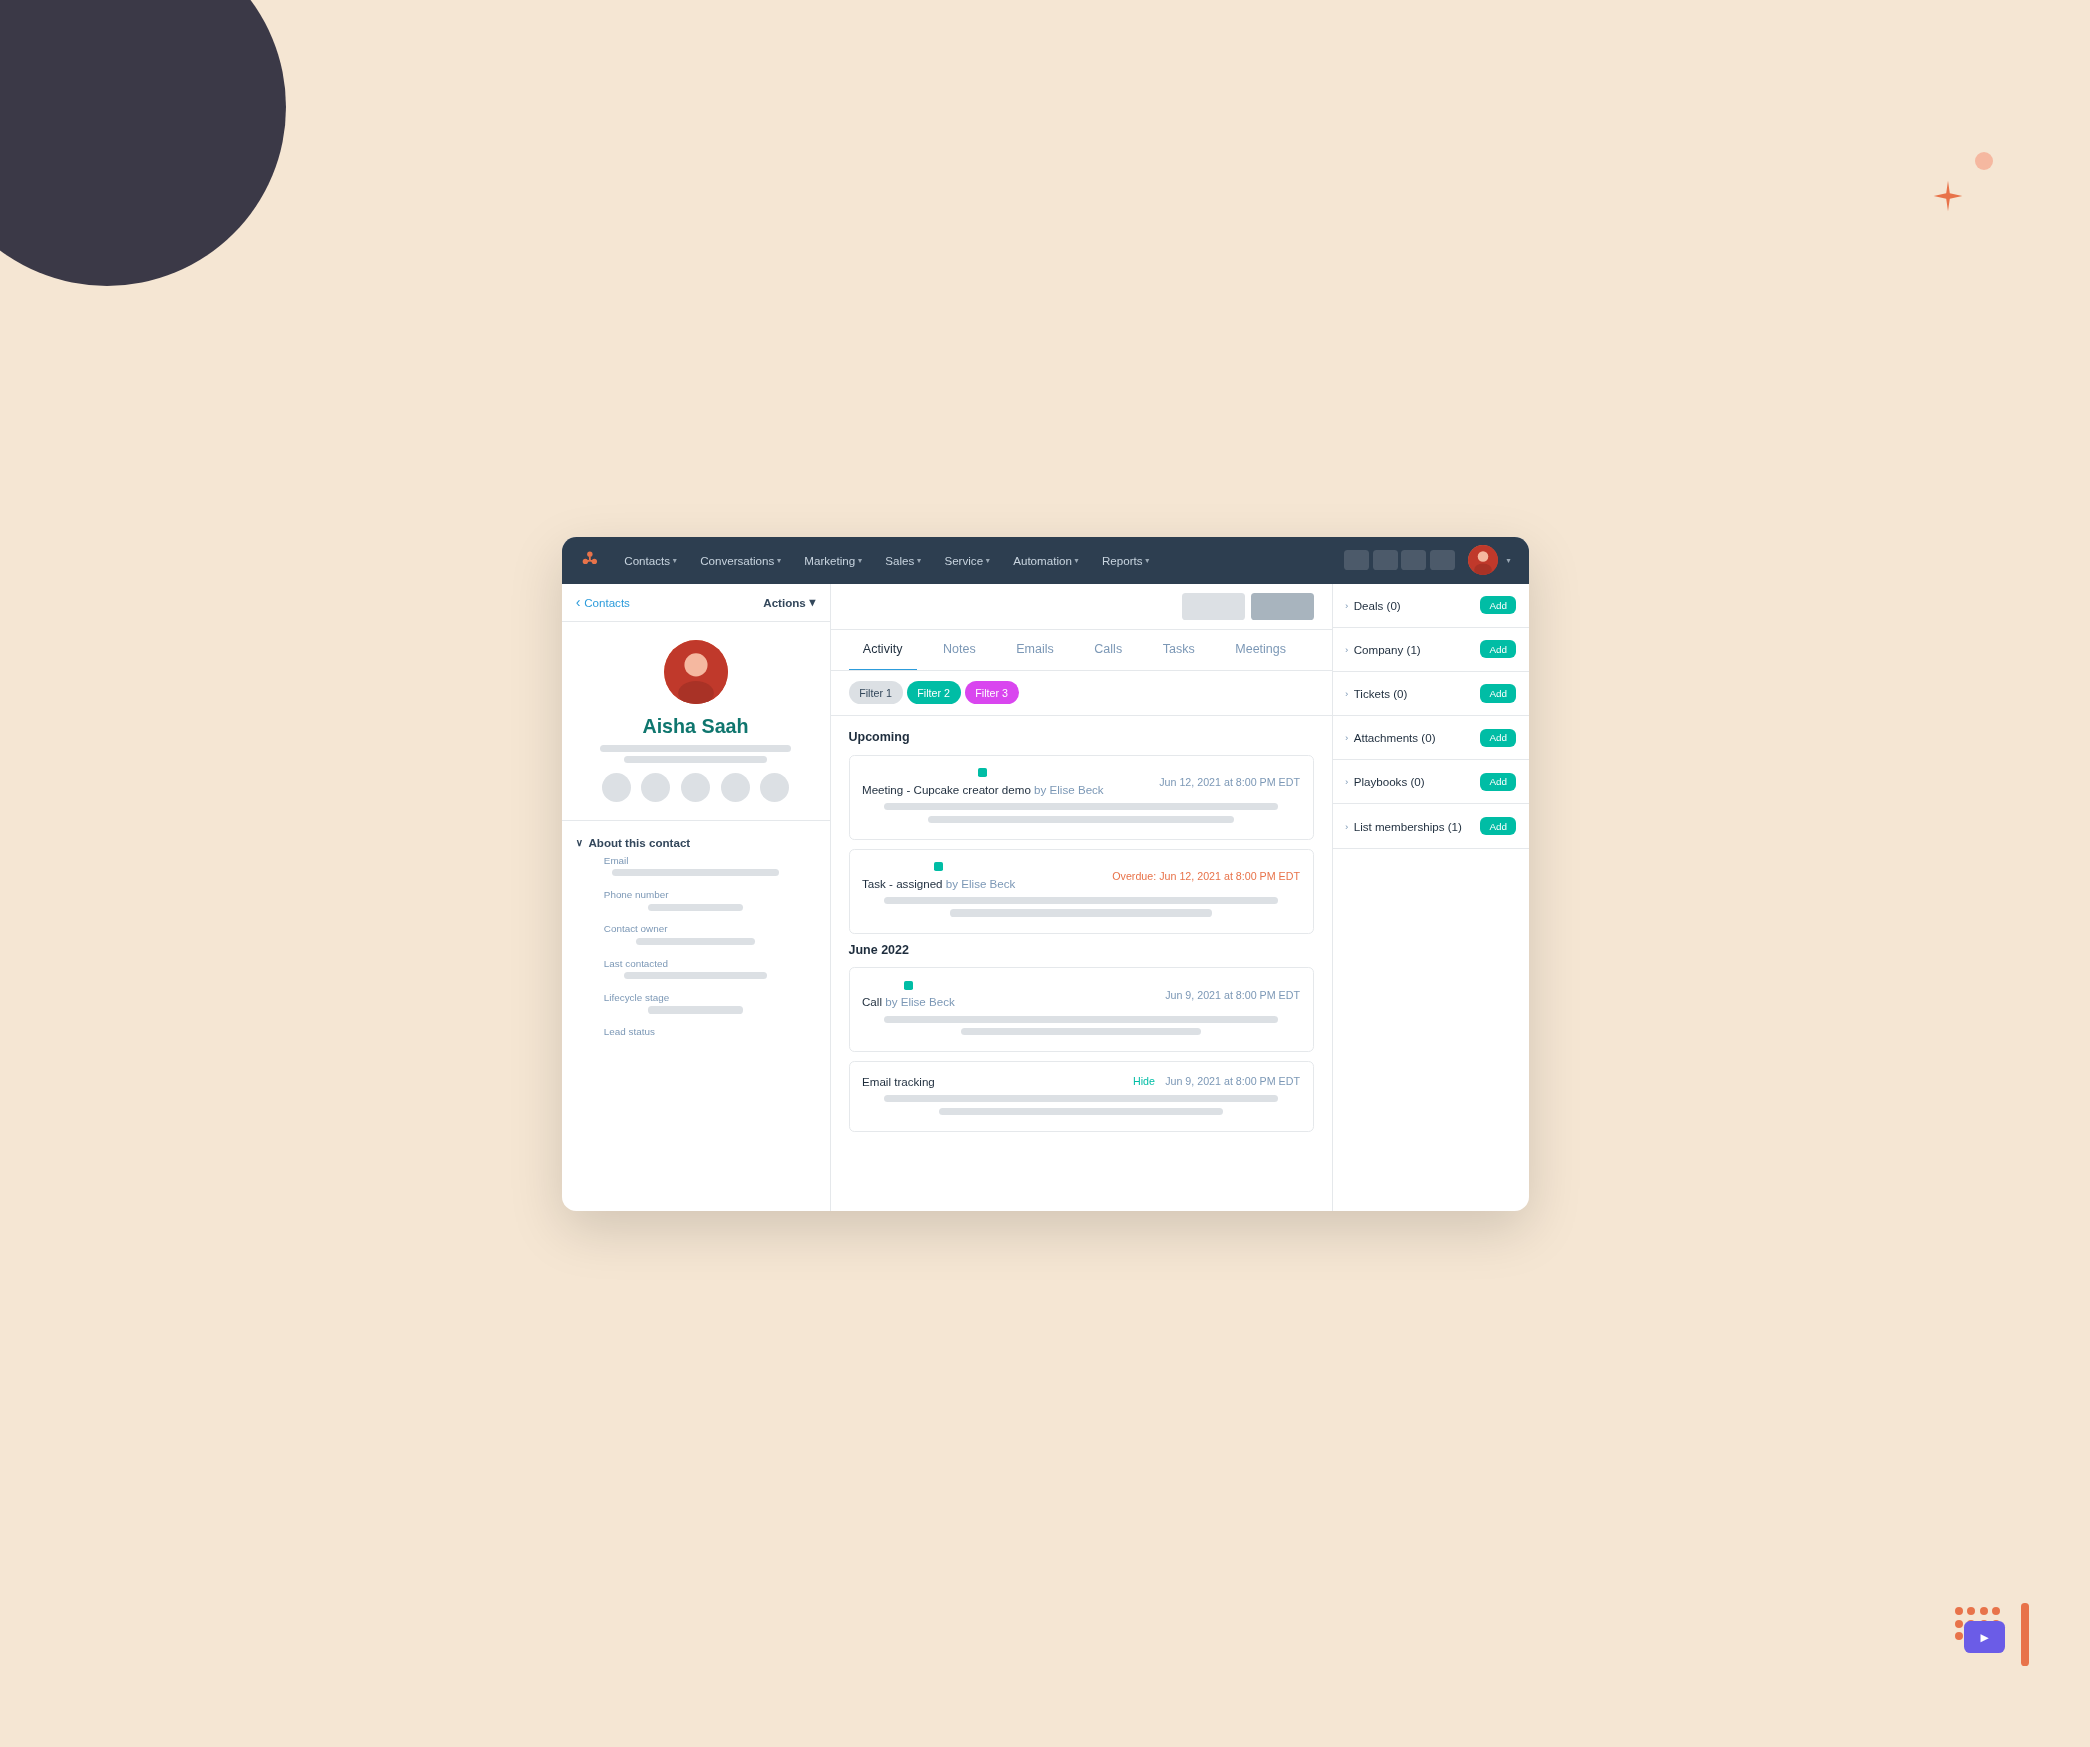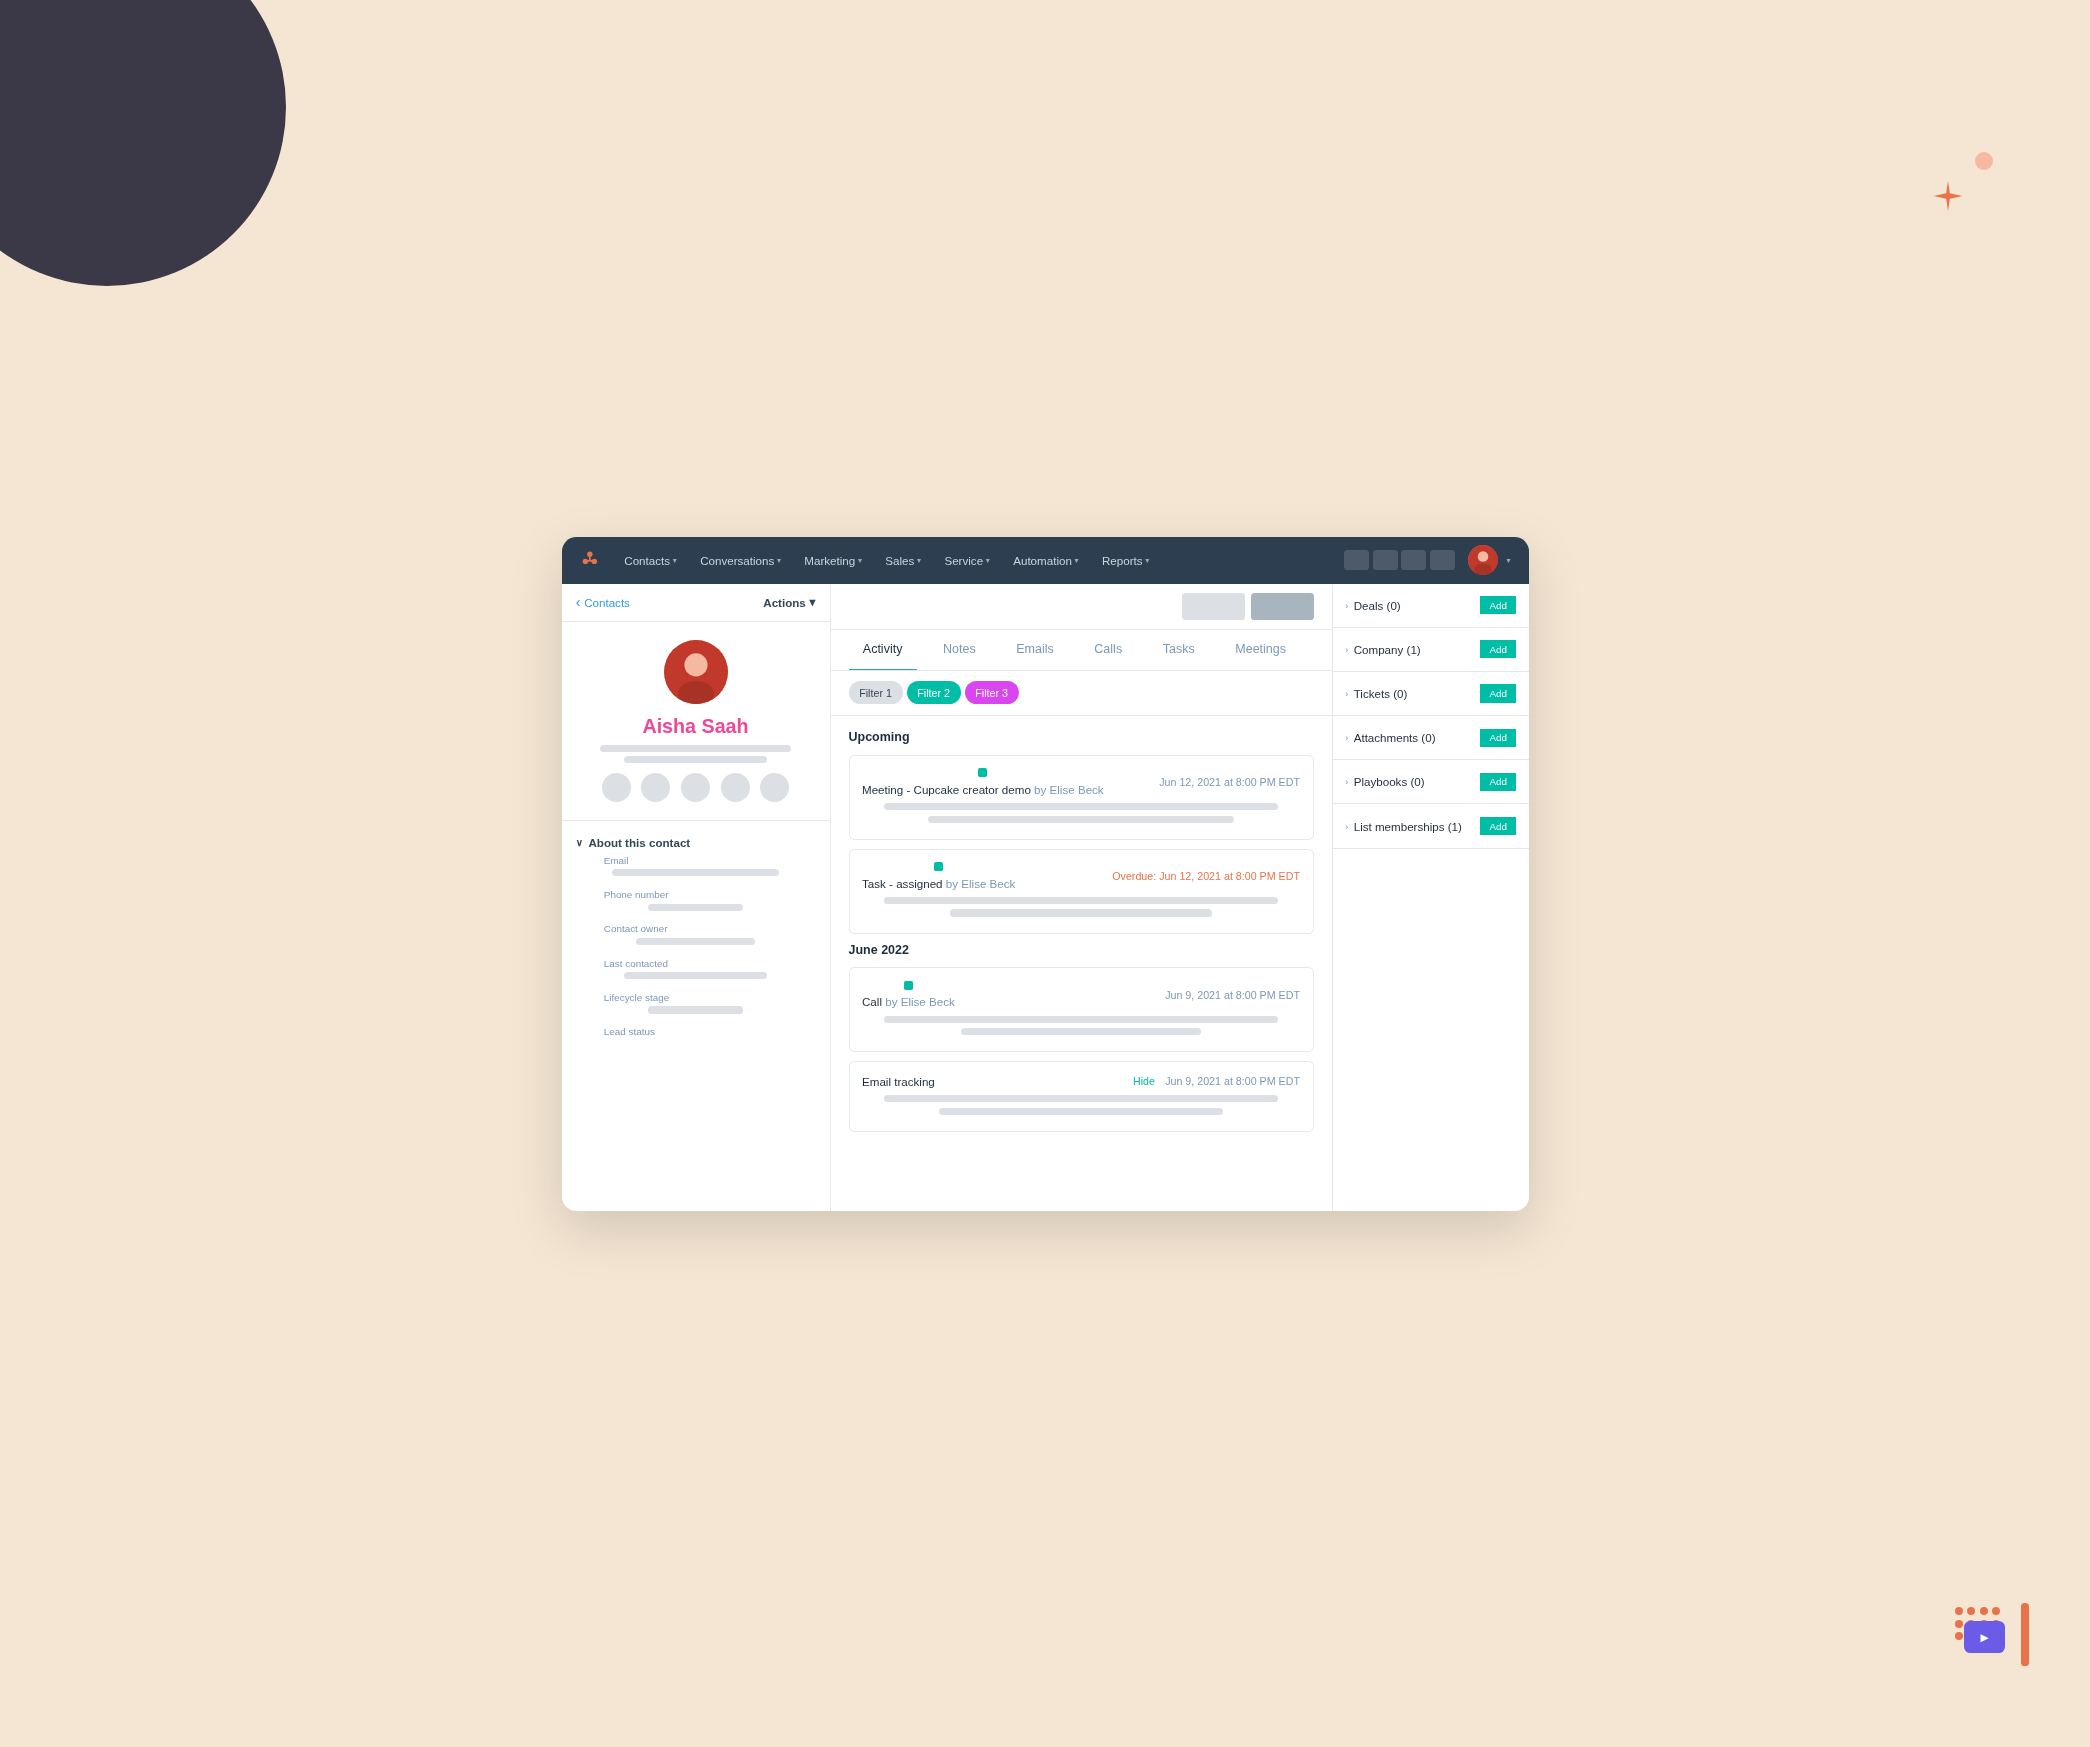--- a/index.html
+++ b/index.html
@@ -151,21 +151,21 @@
       display: flex;
       align-items: center;
       justify-content: center;
       font-size: 25px;
       color: white;
       font-weight: bold;
     }
     .contact-name {
       font-size: 19.7px;
       font-weight: 700;
-      color: #ec4899;
+      color: #0f766e;
       margin-bottom: 7.2px;
     }
     .skeleton-line {
       height: 7.2px;
       background: #dce0e4;
       border-radius: 3.6px;
       margin: 3.6px auto;
     }
     .skeleton-line.w60 { width: 60%; }
     .skeleton-line.w80 { width: 80%; }
@@ -351,21 +351,21 @@
       font-weight: 500;
     }
     .right-chevron {
       color: #7c98b6;
       font-size: 9.9px;
     }
     .right-action-btn {
       background: #00bda5;
       color: white;
       border: none;
-      border-radius: 0;
+      border-radius: 6px;
       padding: 3.6px 9px;
       font-size: 9.9px;
       cursor: pointer;
       white-space: nowrap;
     }
 
     
     .deco-star {
       position: absolute;
       top: 179px;

